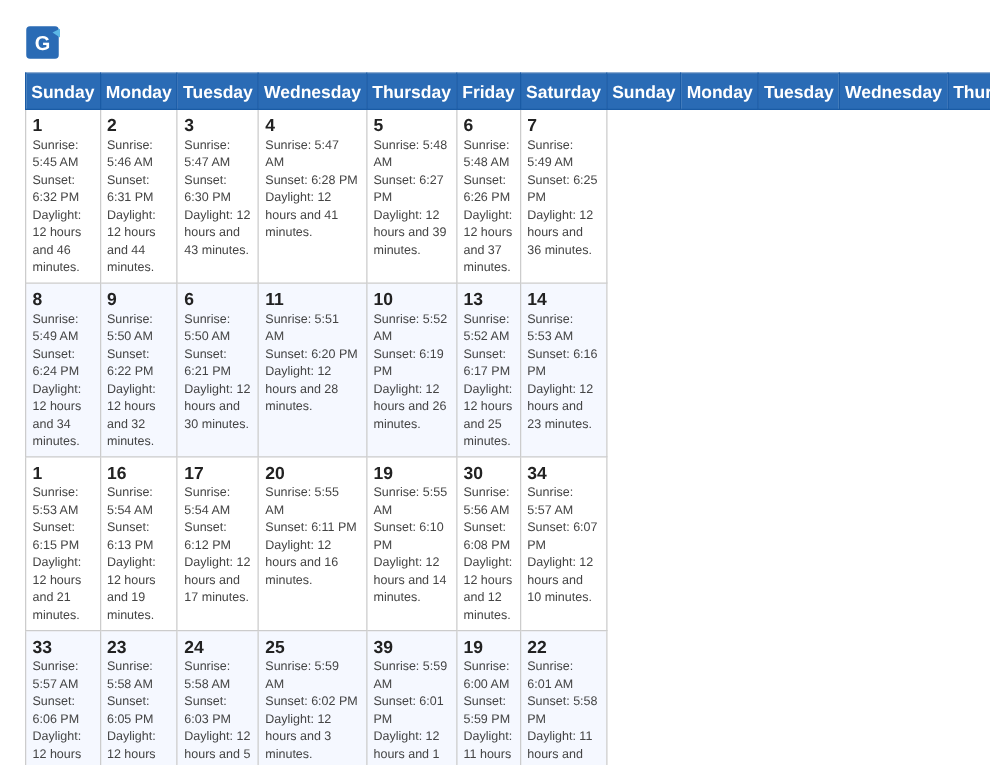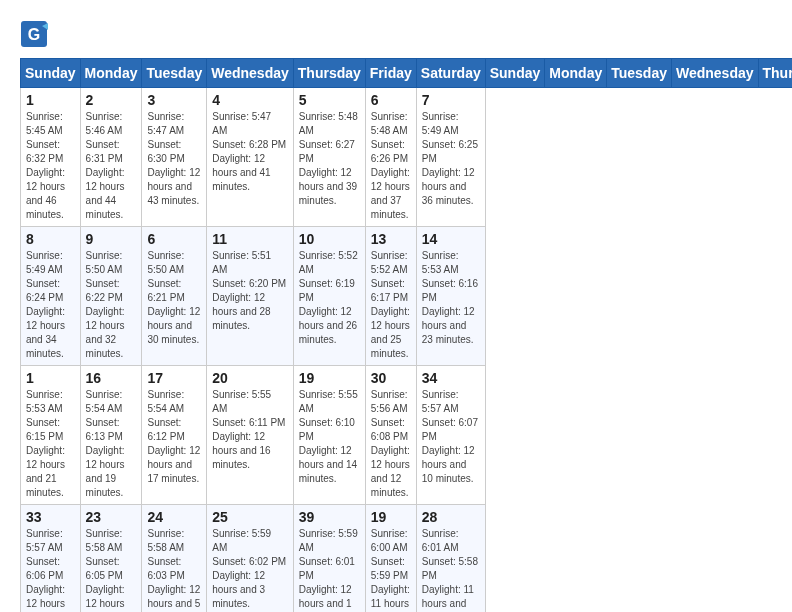--- a/index.html
+++ b/index.html
@@ -235,18 +235,18 @@
       </td>
         <td>
         <span class="day-num">39</span>
         <span class="day-info">Sunrise: 5:59 AM<br>Sunset: 6:01 PM<br>Daylight: 12 hours and 1 minute.</span>
       </td>
         <td>
         <span class="day-num">19</span>
         <span class="day-info">Sunrise: 6:00 AM<br>Sunset: 5:59 PM<br>Daylight: 11 hours and 59 minutes.</span>
       </td>
         <td>
-        <span class="day-num">28</span>
+        <span class="day-num">22</span>
         <span class="day-info">Sunrise: 6:01 AM<br>Sunset: 5:58 PM<br>Daylight: 11 hours and 57 minutes.</span>
       </td>
       </tr>
     </tbody>
 </table>
 
 </body></html>

